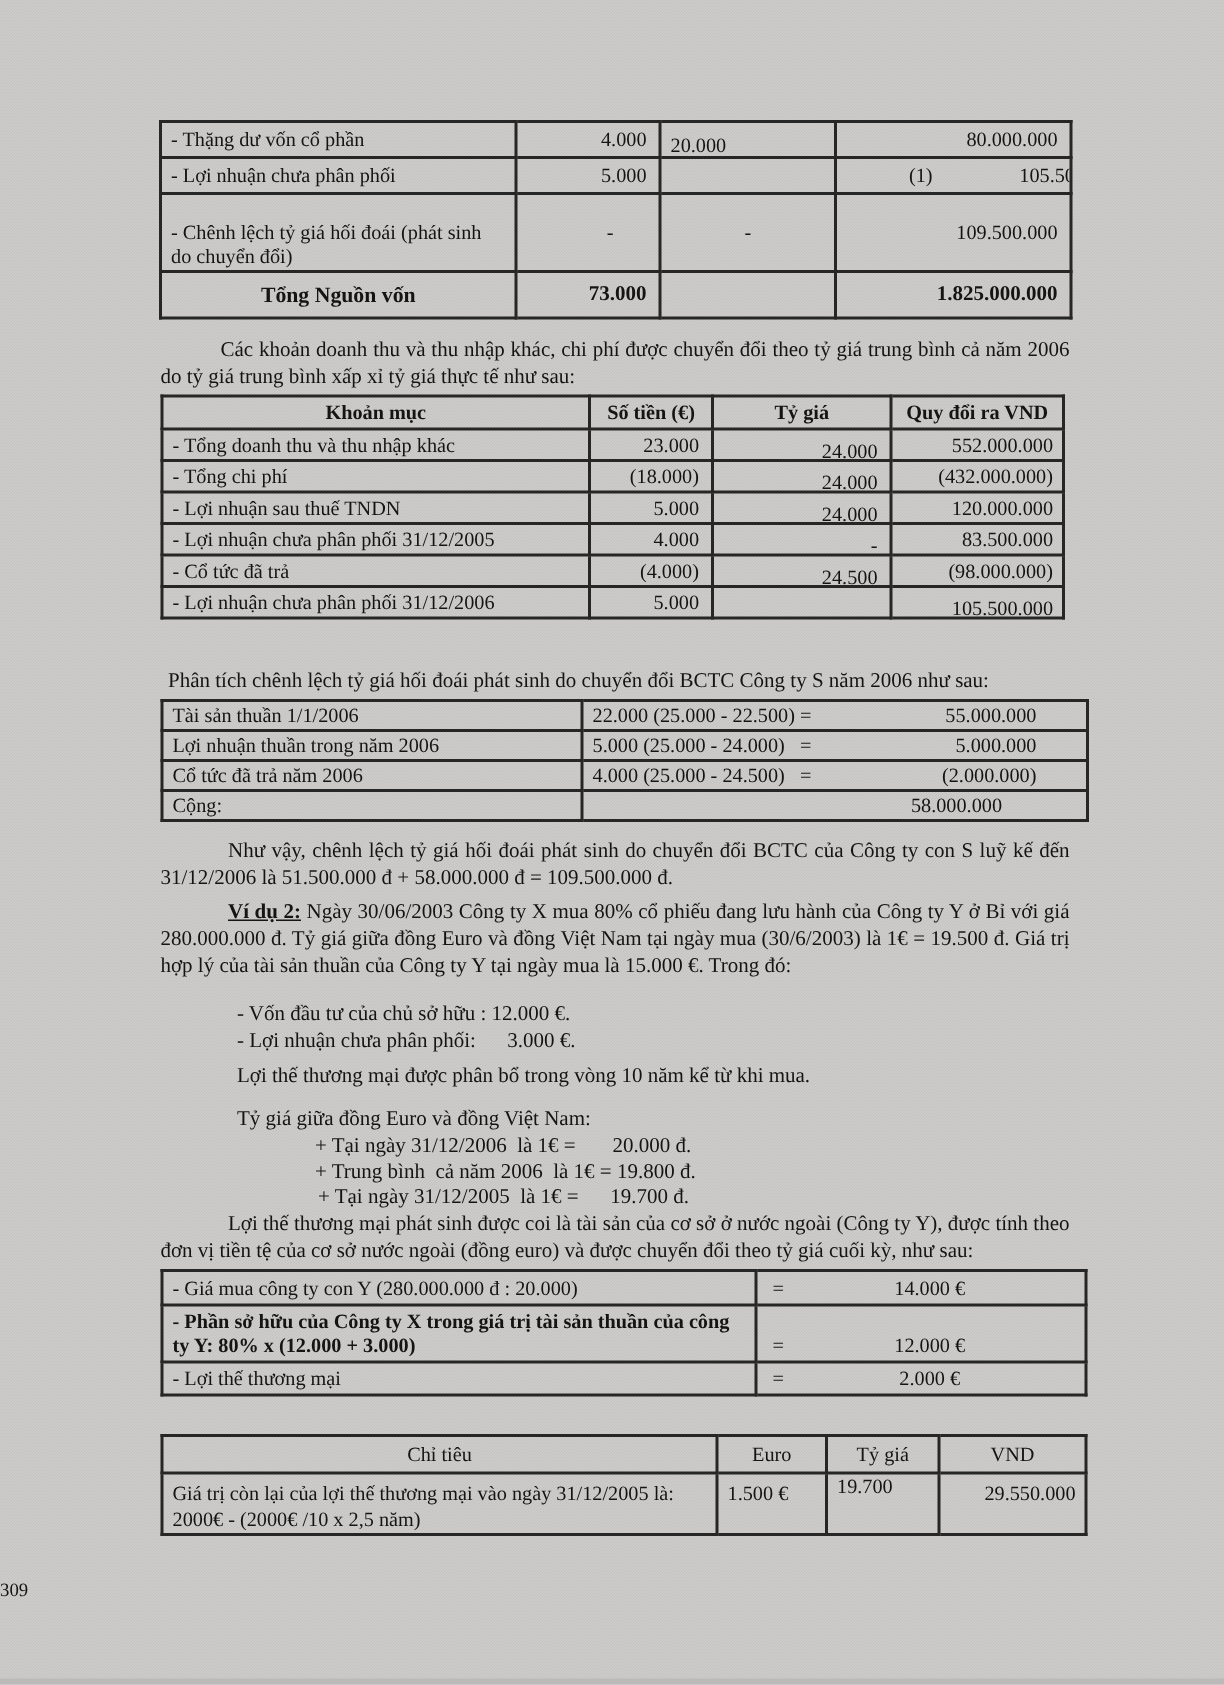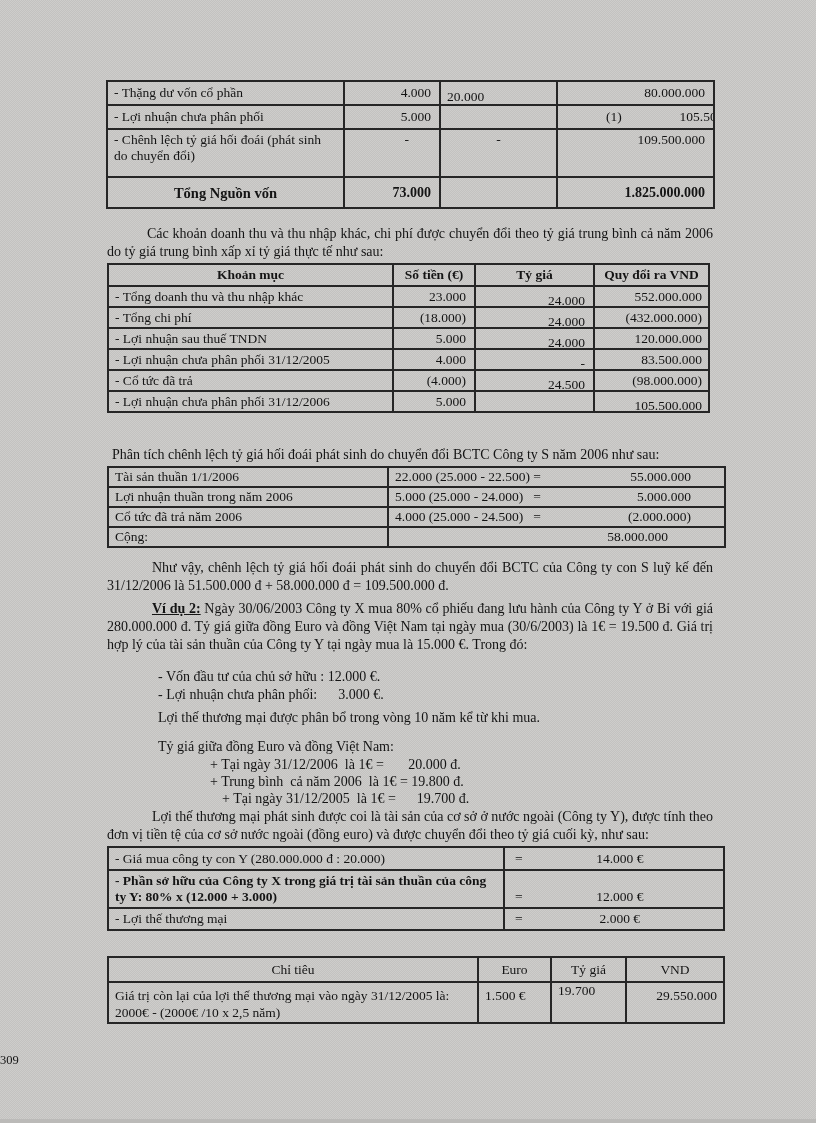--- a/index.html
+++ b/index.html
@@ -18,21 +18,21 @@
   .para{font-size:14px;line-height:18px;text-align:justify;}
   .ind40{text-indent:40px;}
   .ind45{text-indent:45px;}
   .line{font-size:14px;line-height:17px;white-space:pre;}
   table{border-collapse:collapse;table-layout:fixed;}
   td{border:2px solid #262626;font-size:13.5px;line-height:16px;padding:1px 6px;vertical-align:middle;overflow:hidden;}
   .num{text-align:right;padding-right:8px;}
   .center{text-align:center;}
   .bold{font-weight:bold;}
   .low{position:relative;top:4px;display:inline-block;}
-  .vtop td{vertical-align:top;padding-top:2px;margin-top:31px;}
+  .vtop td{vertical-align:top;padding-top:17px;margin-top:31px;}
   .cellflex{display:flex;align-items:baseline;width:100%;}
   .formula{white-space:pre;flex:1;}
   .aval{text-align:right;min-width:150px;padding-right:50px;}
   .pr75{padding-right:75px;}
   .eq{padding-left:4px;}
   .gval{flex:1;text-align:center;}
   .hdr td{text-align:center;font-weight:bold;}
   .hdr5 td{text-align:center;font-weight:normal;}
   .underline{text-decoration:underline;}
   .pageno{font-size:12.5px;text-align:left;width:100%;}
@@ -190,21 +190,21 @@
   <div class="abs para ind45" style="left:107px;top:600px;width:606px;">
     <span class="bold underline">Ví dụ 2:</span><span> Ngày 30/06/2003  Công ty X mua 80% cổ phiếu đang lưu hành của Công ty Y ở Bỉ với giá 280.000.000 đ. Tỷ giá giữa đồng Euro và đồng Việt Nam tại ngày mua (30/6/2003) là 1€ = 19.500 đ. Giá trị hợp lý  của tài sản thuần của Công ty Y tại ngày mua là 15.000 €. Trong đó:</span>
   </div>
 
   <div class="abs line" style="left:158px;top:668px;">- Vốn đầu tư của chủ sở hữu : 12.000 €.</div>
   <div class="abs line" style="left:158px;top:686px;">- Lợi nhuận chưa phân phối:      3.000 €.</div>
   <div class="abs line" style="left:158px;top:709px;">Lợi thế thương mại được phân bổ trong vòng 10 năm kể từ khi mua.</div>
   <div class="abs line" style="left:158px;top:738px;">Tỷ giá giữa đồng Euro và đồng Việt Nam:</div>
   <div class="abs line" style="left:210px;top:756px;">+ Tại ngày 31/12/2006  là 1€ =       20.000 đ.</div>
   <div class="abs line" style="left:210px;top:773px;">+ Trung bình  cả năm 2006  là 1€ = 19.800 đ.</div>
-  <div class="abs line" style="left:222px;top:790px;">+ Tại ngày 31/12/2005  là 1€ =      19.700 đ.</div>
+  <div class="abs line" style="left:212px;top:790px;">+ Tại ngày 31/12/2005  là 1€ =      19.700 đ.</div>
 
   <div class="abs para ind45" style="left:107px;top:808px;width:606px;">Lợi thế thương mại phát sinh được coi là tài sản của cơ sở ở nước ngoài (Công ty Y), được tính theo đơn vị tiền tệ của cơ sở nước ngoài (đồng euro) và được chuyển đổi theo tỷ giá cuối kỳ, như sau:</div>
 
   <table class="abs" style="left:107px;top:846px;width:616px;">
     <colgroup>
         <col style="width:396px">
         <col style="width:220px">
       </colgroup>
     <tbody>
         <tr style="height:23px;">

